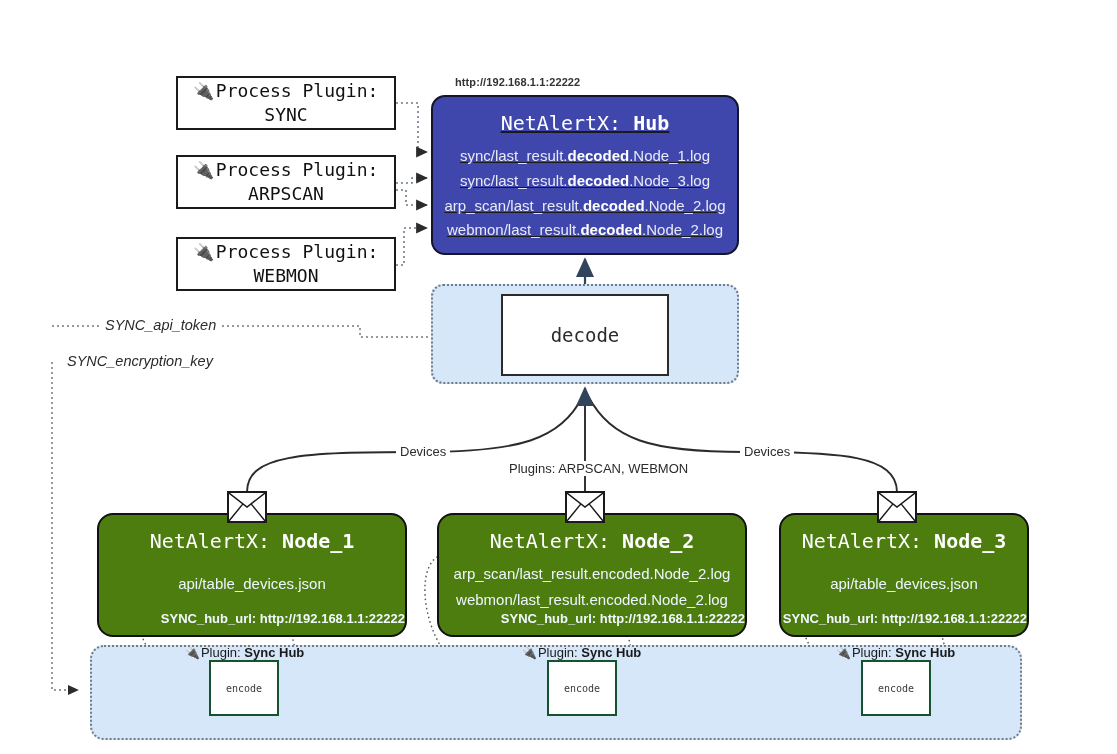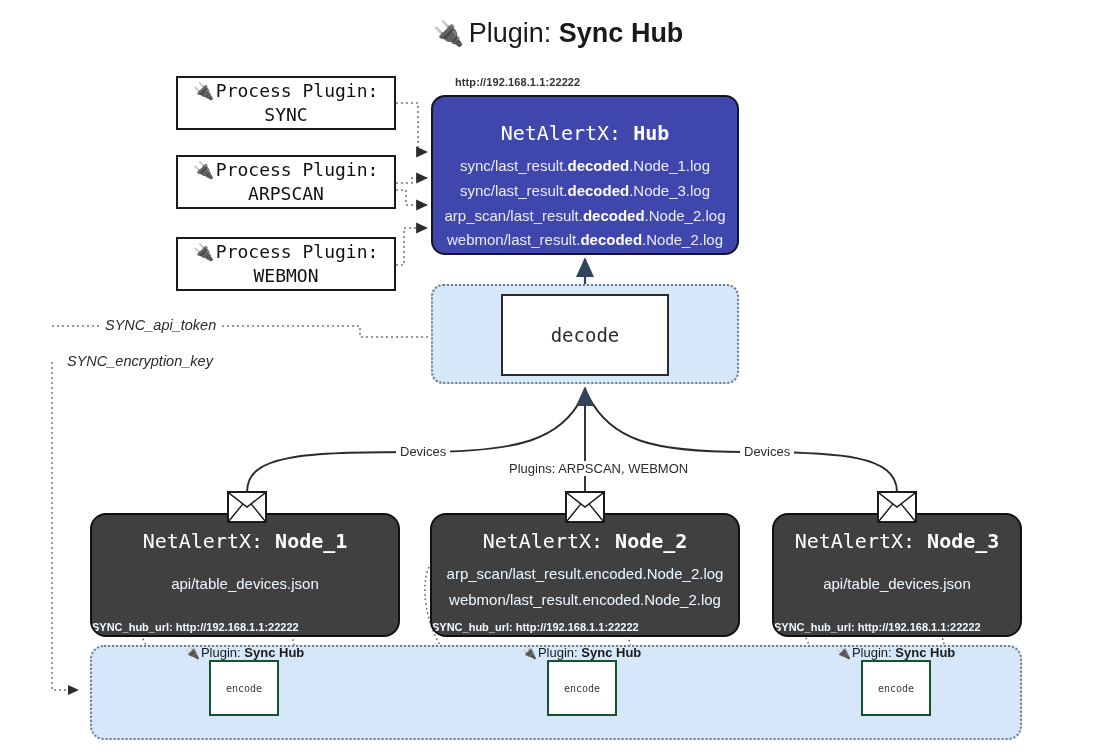--- a/index.html
+++ b/index.html
@@ -72,21 +72,22 @@
   }
   #hub{
     left:431px; top:95px;
     width:308px; height:160px;
     box-sizing:border-box;
     background:#3f47ad;
     border:2px solid #14142b;
     border-radius:14px;
     z-index:4;
     overflow:hidden;
-    padding-top:24px;
+    padding-top:14px;
+    text-decoration:underline;
   }
   #hub .hub-title{
     text-align:center;
     font-family:"DejaVu Sans Mono","Liberation Mono",monospace;
     font-size:20px;
     color:#ffffff;
     white-space:nowrap;
     margin-bottom:9px;
   }
   #hub .hub-title b{font-weight:700;}
@@ -154,47 +155,48 @@
     box-sizing:border-box;
     background:#ffffff;
     border:2px solid #1a1a1a;
     z-index:6;
   }
   .env svg{display:block;width:100%;height:100%;}
 
   
   .node{
     box-sizing:border-box;
-    background:#404040;
+    background:#4d7c0f;
     border:2px solid #111111;
     border-radius:16px;
     z-index:4;
     padding-top:14px;
     overflow:hidden;
+    margin-left:7px;
   }
   .node .n-title{
     text-align:center;
     font-family:"DejaVu Sans Mono","Liberation Mono",monospace;
     font-size:20px;
     color:#ffffff;
     white-space:nowrap;
   }
   .node .n-title b{font-weight:700;}
   .node .n-line{
     text-align:center;
     color:#eef6ff;
     font-size:15px;
     line-height:1.7;
     white-space:nowrap;
   }
   .node .n-foot{
     position:absolute;
-    left:0;right:0;bottom:2px;
-    text-align:left;
-    font-size:11px;
+    left:0;right:0;bottom:9px;
+    text-align:right;
+    font-size:13px;
     font-weight:700;
     color:#f2f8ff;
     white-space:nowrap;
   }
   #node1{left:90px;  top:513px; width:310px; height:124px;}
   #node2{left:430px; top:513px; width:310px; height:124px;}
   #node3{left:772px; top:513px; width:250px; height:124px;}
   #node1 .n-lines{margin-top:18px;}
   #node3 .n-lines{margin-top:18px;}
   #node2 .n-lines{margin-top:8px;}
@@ -286,24 +288,20 @@
       <path d="M281,688 C300,686 300,660 290,630 L252,527"></path>
 
       <path d="M442,555 C418,560 418,620 450,660 C470,682 505,688 541,689" marker-end="url(#ahs)"></path>
       <path d="M619,689 C638,687 636,660 626,630 L590,527"></path>
 
       <path d="M820,575 C794,578 792,622 816,656 C834,679 840,685 855,688" marker-end="url(#ahs)"></path>
       <path d="M933,688 C950,686 950,660 940,630 L902,527"></path>
     </g>
   </svg>
 
-  <div class="lay" id="title">
-    <span class="plug">🔌</span><span>Plugin:</span>
-    <span class="strong">Sync Hub</span>
-  </div>
 
   <div class="lay pbox" id="pbox1" style="left:176px;top:76px;width:220px;height:54px;">
     <div class="l1"><span class="plug">🔌</span><span>Process Plugin:</span></div>
     <div class="l2">SYNC</div>
   </div>
 
   <div class="lay pbox" id="pbox2" style="left:176px;top:155px;width:220px;height:54px;">
     <div class="l1"><span class="plug">🔌</span><span>Process Plugin:</span></div>
     <div class="l2">ARPSCAN</div>
   </div>

